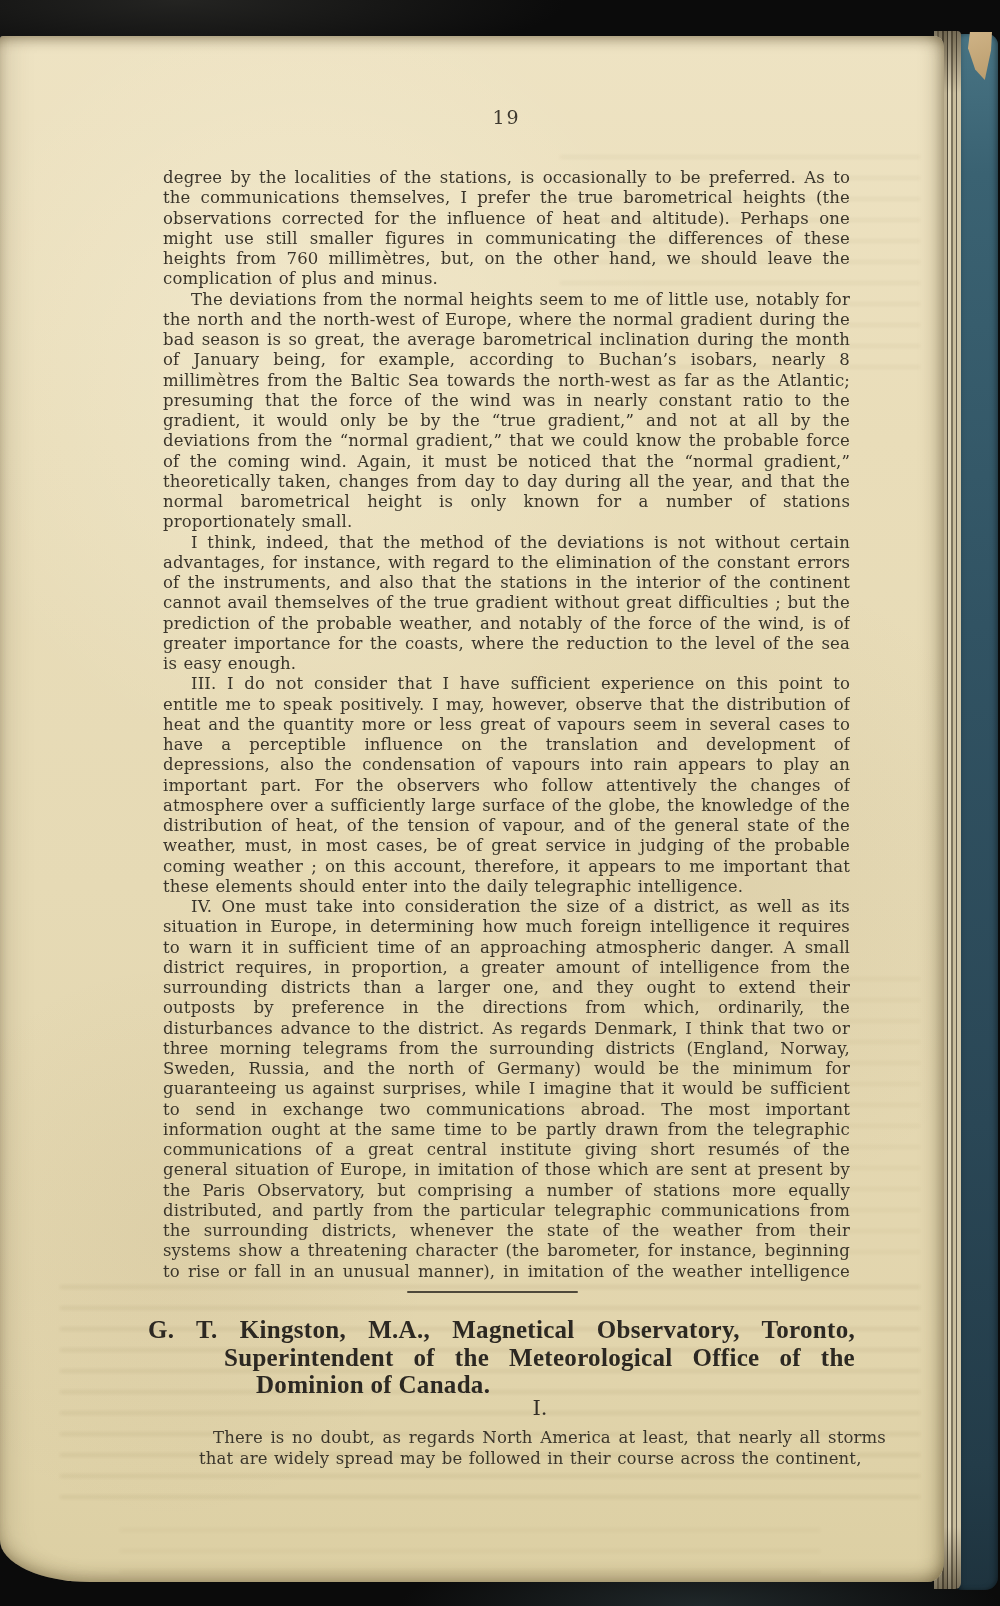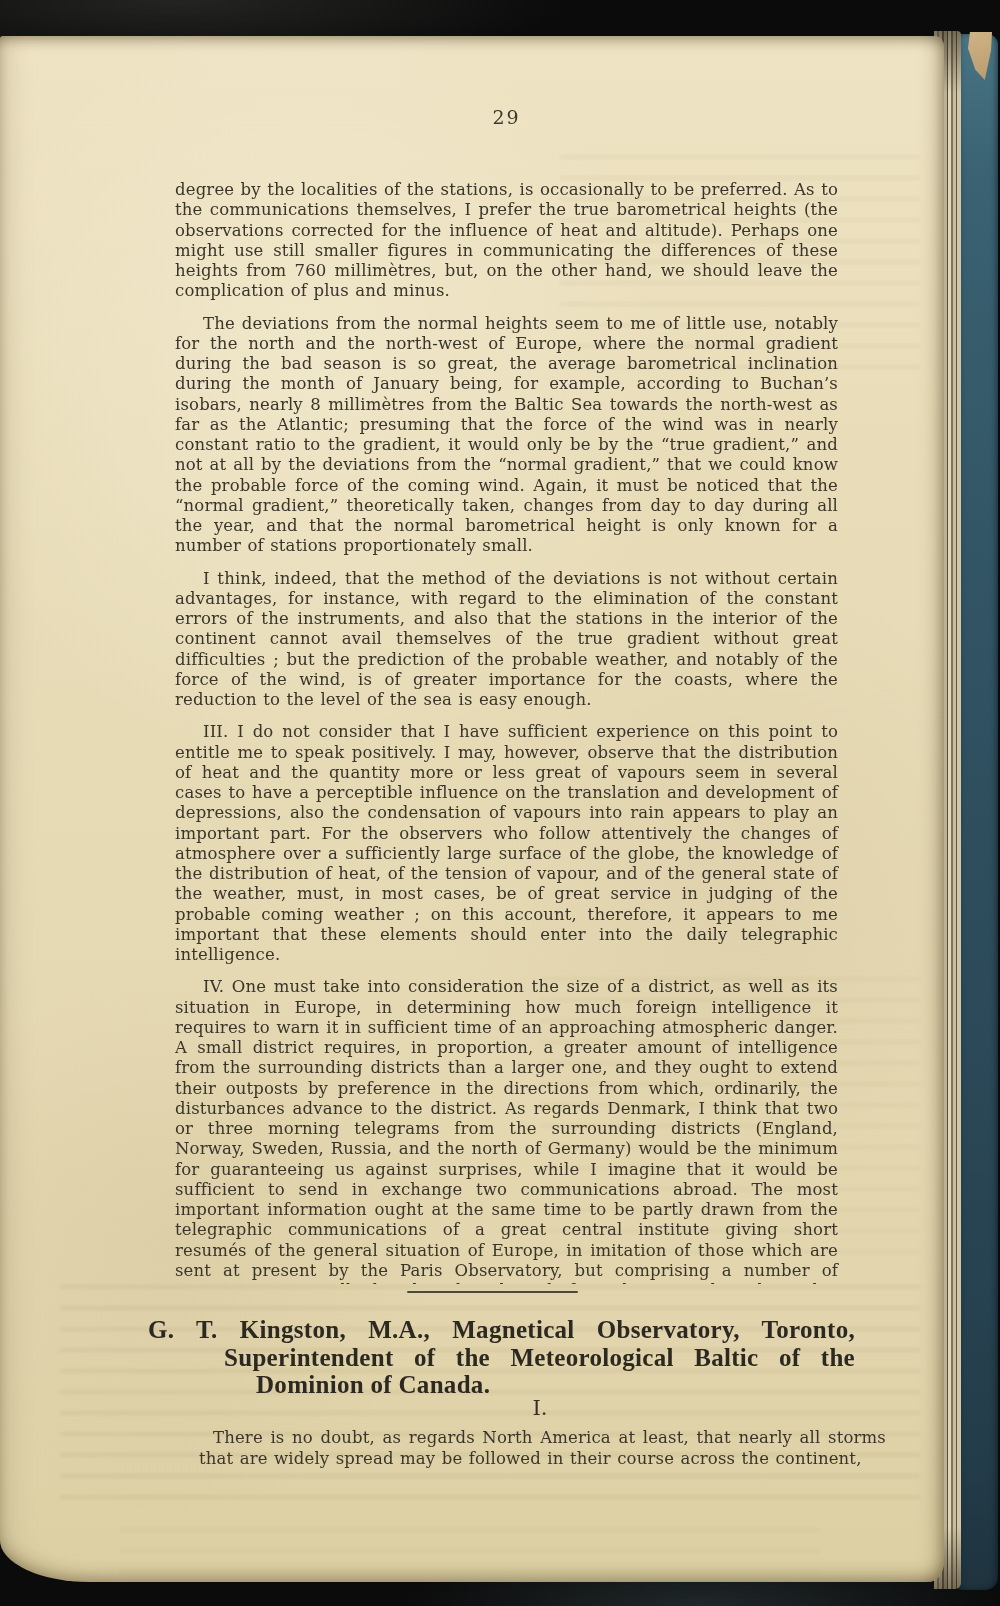--- a/index.html
+++ b/index.html
@@ -74,21 +74,21 @@
   .page-number {
     position: absolute; left: 163px; top: 70px; width: 687px;
     text-align: center; font-size: 19px; letter-spacing: 2px; color: #3d382e;
   }
   .body-text {
     position: absolute; left: 163px; top: 132px; width: 687px; height: 1116px;
     overflow: hidden;
     font-size: 16.5px; line-height: 20.25px; text-align: justify;
     color: #3a352b; letter-spacing: .15px; word-spacing: 1px;
   }
-  .body-text p { margin: 12px; text-indent: 28px; }
+  .body-text p { margin: 0; text-indent: 28px; }
   .body-text p:first-child { text-indent: 0; }
 
   .divider-rule {
     position: absolute; left: 407px; top: 1255px; width: 171px; height: 2px;
     background: rgba(52,47,38,.85); border-radius: 1px;
   }
 
   .section-heading {
     position: absolute; left: 148px; top: 1280px; width: 707px;
     font-family: "Liberation Serif", serif; font-weight: bold;
@@ -117,35 +117,35 @@
   <div class="cover-tear"></div>
   <div class="fore-edge"></div>
 
   <div class="paper">
 
     <div class="show-through st-a"></div>
     <div class="show-through st-b"></div>
     <div class="show-through st-c"></div>
     <div class="show-through st-d"></div>
 
-    <div class="page-number">29</div>
+    <div class="page-number">19</div>
 
     <div class="body-text">
       <p>degree by the localities of the stations, is occasionally to be preferred.  As to the communications themselves, I prefer the true barometrical heights (the observations corrected for the influence of heat and altitude).  Perhaps one might use still smaller figures in communicating the differences of these heights from 760 millimètres, but, on the other hand, we should leave the complication of plus and minus.</p>
       <p>The deviations from the normal heights seem to me of little use, notably for the north and the north-west of Europe, where the normal gradient during the bad season is so great, the average barometrical inclination during the month of January being, for example, according to Buchan’s isobars, nearly 8 millimètres from the Baltic Sea towards the north-west as far as the Atlantic; presuming that the force of the wind was in nearly constant ratio to the gradient, it would only be by the “true gradient,” and not at all by the deviations from the “normal gradient,” that we could know the probable force of the coming wind.  Again, it must be noticed that the “normal gradient,” theoretically taken, changes from day to day during all the year, and that the normal barometrical height is only known for a number of stations proportionately small.</p>
       <p>I think, indeed, that the method of the deviations is not without certain advantages, for instance, with regard to the elimination of the constant errors of the instruments, and also that the stations in the interior of the continent cannot avail themselves of the true gradient without great difficulties ; but the prediction of the probable weather, and notably of the force of the wind, is of greater importance for the coasts, where the reduction to the level of the sea is easy enough.</p>
       <p>III. I do not consider that I have sufficient experience on this point to entitle me to speak positively.  I may, however, observe that the distribution of heat and the quantity more or less great of vapours seem in several cases to have a perceptible influence on the translation and development of depressions, also the condensation of vapours into rain appears to play an important part.  For the observers who follow attentively the changes of atmosphere over a sufficiently large surface of the globe, the knowledge of the distribution of heat, of the tension of vapour, and of the general state of the weather, must, in most cases, be of great service in judging of the probable coming weather ; on this account, therefore, it appears to me important that these elements should enter into the daily telegraphic intelligence.</p>
       <p>IV. One must take into consideration the size of a district, as well as its situation in Europe, in determining how much foreign intelligence it requires to warn it in sufficient time of an approaching atmospheric danger.  A small district requires, in proportion, a greater amount of intelligence from the surrounding districts than a larger one, and they ought to extend their outposts by preference in the directions from which, ordinarily, the disturbances advance to the district.  As regards Denmark, I think that two or three morning telegrams from the surrounding districts (England, Norway, Sweden, Russia, and the north of Germany) would be the minimum for guaranteeing us against surprises, while I imagine that it would be sufficient to send in exchange two communications abroad.  The most important information ought at the same time to be partly drawn from the telegraphic communications of a great central institute giving short resumés of the general situation of Europe, in imitation of those which are sent at present by the Paris Observatory, but comprising a number of stations more equally distributed, and partly from the particular telegraphic communications from the surrounding districts, whenever the state of the weather from their systems show a threatening character (the barometer, for instance, beginning to rise or fall in an unusual manner), in imitation of the weather intelligence of the Meteorological Office of London.</p>
     </div>
 
     <div class="divider-rule"></div>
 
     <div class="section-heading">
       <div class="heading-l1">G. T. Kingston, M.A., Magnetical Observatory, Toronto,</div>
-      <div class="heading-l2">Superintendent of the Meteorological Baltic of the</div>
+      <div class="heading-l2">Superintendent of the Meteorological Office of the</div>
       <div class="heading-l3">Dominion of Canada.</div>
     </div>
 
     <div class="section-numeral">I.</div>
 
     <div class="section-paragraph">There is no doubt, as regards North America at least, that nearly all storms that are widely spread may be followed in their course across the continent,</div>
 
   </div>
 </div>
 

